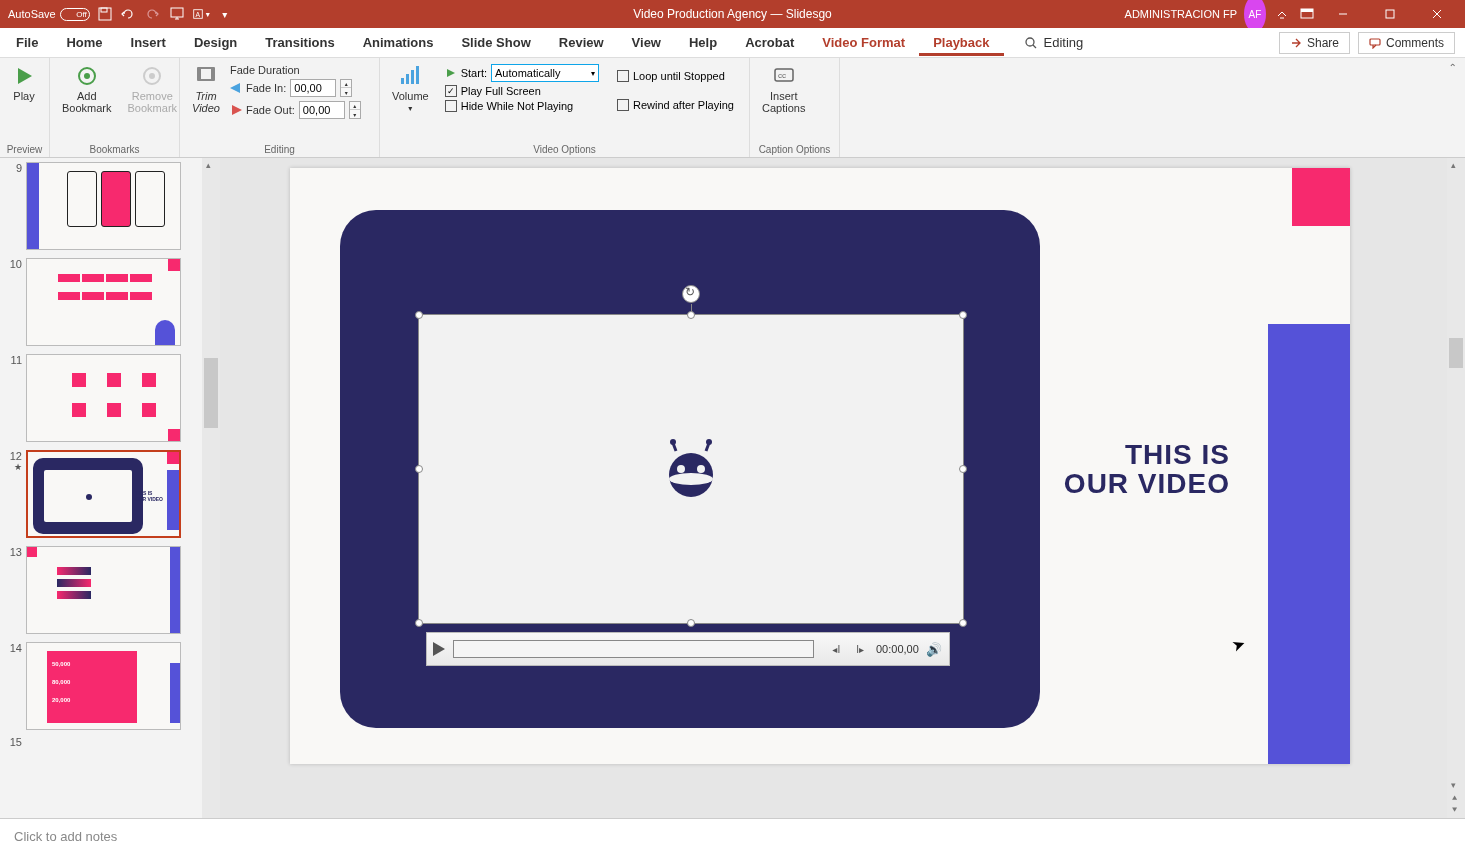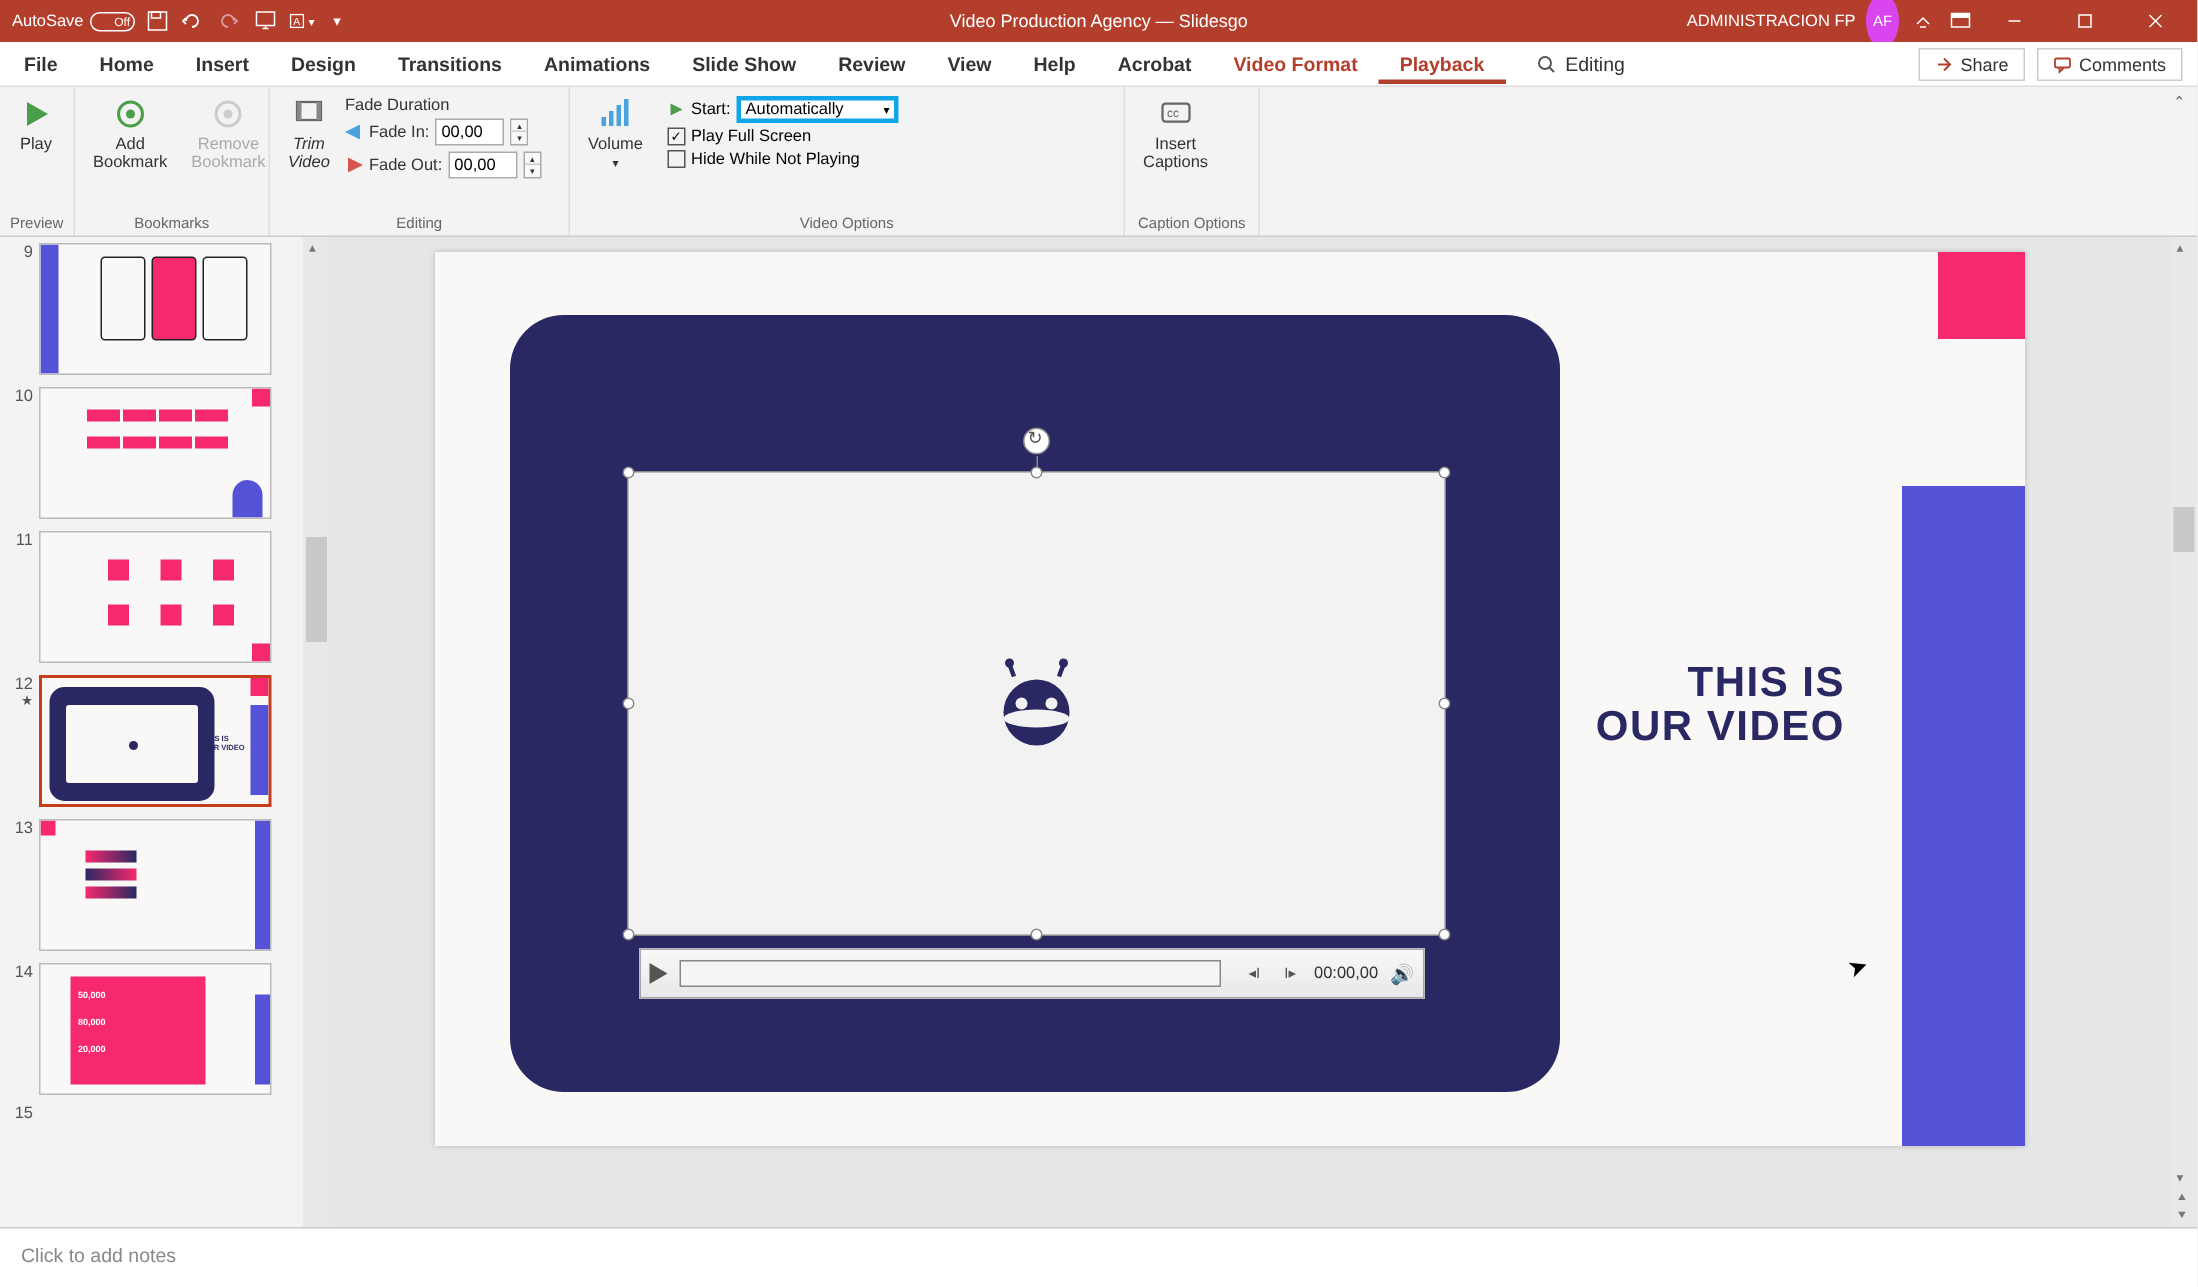--- a/index.html
+++ b/index.html
@@ -32,21 +32,21 @@
     .ribbon-group-content { display: flex; align-items: flex-start; gap: 4px; flex: 1; }
     .ribbon-btn-lg { display: flex; flex-direction: column; align-items: center; justify-content: center; padding: 2px 6px; font-size: 11px; color: #333; cursor: pointer; text-align: center; gap: 2px; }
     .ribbon-btn-lg.disabled { color: #aaa; }
     .ribbon-icon { width: 24px; height: 24px; }
     .fade-row { display: flex; align-items: center; gap: 4px; font-size: 11px; color: #333; margin-bottom: 4px; }
     .fade-input { width: 46px; height: 18px; border: 1px solid #aaa; background: white; font-size: 11px; padding: 0 3px; }
     .spinner { display: flex; flex-direction: column; border: 1px solid #aaa; }
     .spinner div { width: 10px; height: 8px; font-size: 6px; display: flex; align-items: center; justify-content: center; background: #f8f8f8; border-bottom: 1px solid #ccc; }
     .spinner div:last-child { border-bottom: none; }
     .vo-row { display: flex; align-items: center; gap: 4px; font-size: 11px; margin-bottom: 3px; }
-    .vo-select { width: 108px; height: 18px; border: 3px solid #0ea5e9; background: white; font-size: 11px; padding: 0 3px; display: flex; justify-content: space-between; align-items: center; }
+    .vo-select { width: 108px; height: 18px; border: 1px solid #0ea5e9; background: white; font-size: 11px; padding: 0 3px; display: flex; justify-content: space-between; align-items: center; }
     .vo-check { width: 12px; height: 12px; border: 1px solid #555; display: inline-flex; align-items: center; justify-content: center; font-size: 9px; }
     .collapse-arrow { position: absolute; right: 8px; top: 4px; font-size: 10px; color: #666; cursor: pointer; }
     
     
     .body-area { display: flex; height: 660px; }
     
     
     .thumb-panel { width: 220px; background: #f3f3f3; position: relative; overflow: hidden; }
     .thumb-scroll { position: absolute; right: 0; top: 0; width: 18px; height: 100%; background: #e8e8e8; }
     .thumb-track-handle { position: absolute; right: 2px; top: 200px; width: 14px; height: 70px; background: #c8c8c8; }
@@ -334,20 +334,30 @@
         </div>
         <div class="vo-row">
           <span class="vo-check">✓</span>
           <span>Play Full Screen</span>
         </div>
         <div class="vo-row">
           <span class="vo-check"></span>
           <span>Hide While Not Playing</span>
         </div>
       </div>
+      <div style="display:flex;flex-direction:column;padding-top:8px;gap:14px;">
+        <div class="vo-row">
+          <span class="vo-check"></span>
+          <span>Loop until Stopped</span>
+        </div>
+        <div class="vo-row">
+          <span class="vo-check"></span>
+          <span>Rewind after Playing</span>
+        </div>
+      </div>
     </div>
     <div class="ribbon-group-label">Video Options</div>
   </div>
 
   <div class="ribbon-group" style="width:90px;">
     <div class="ribbon-group-content">
       <div class="ribbon-btn-lg">
         <svg class="ribbon-icon" viewBox="0 0 24 24">
             <rect x="3" y="5" width="18" height="12" rx="2" fill="none" stroke="#666" stroke-width="1.5"></rect>
             <text x="6" y="14" font-size="8" fill="#666">cc</text>

